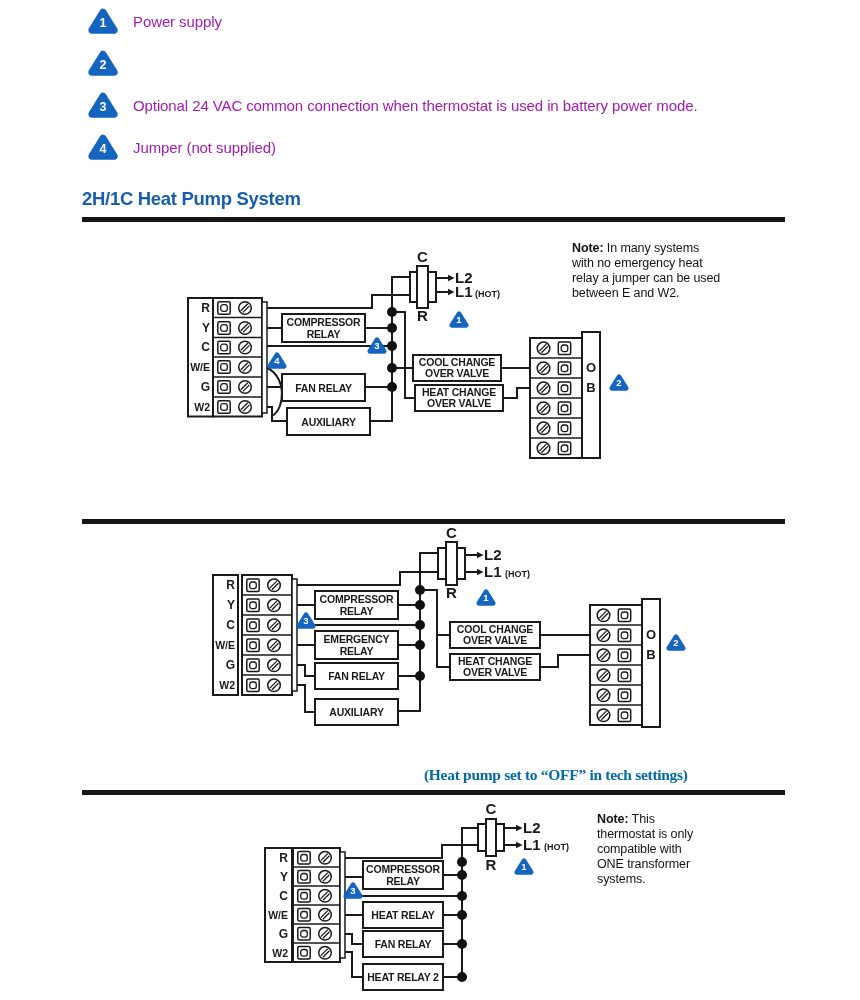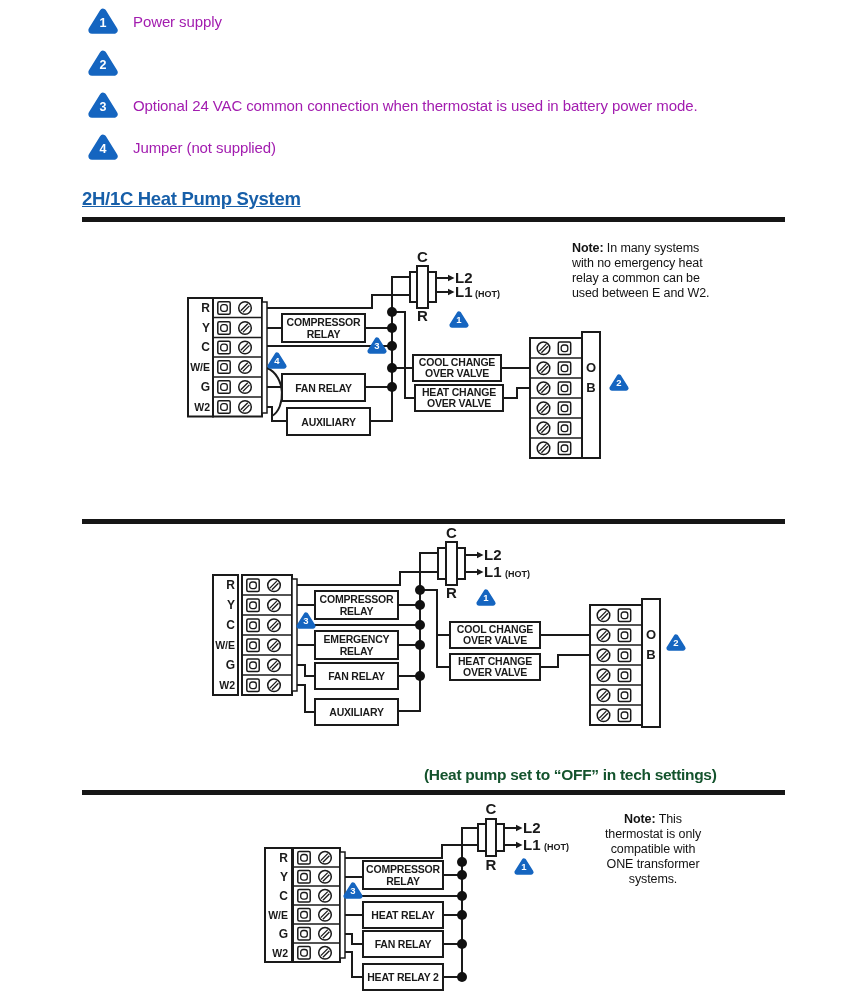--- a/index.html
+++ b/index.html
@@ -2,21 +2,21 @@
 <html><head>
 <meta charset="utf-8">
 <style>
   html,body{margin:0;padding:0;background:#fff;}
   #page{position:relative;width:860px;height:1000px;background:#fff;overflow:hidden;
         font-family:"Liberation Sans",sans-serif;color:#111;}
   .abs{position:absolute;}
   .lg-item{position:absolute;display:flex;align-items:center;gap:13px;height:32px;}
   .lg-text{font-size:15px;color:#a21caf;letter-spacing:-0.1px;}
   .sec-title{position:absolute;font-size:18.5px;font-weight:bold;color:#175fa9;letter-spacing:-0.3px;}
-  .sec-sub{position:absolute;font-size:15.5px;font-weight:bold;color:#14532d;letter-spacing:-0.3px;}
+  .sec-sub{position:absolute;font-size:15.5px;font-weight:bold;color:#0369a1;letter-spacing:-0.3px;font-family:Liberation Serif, serif;}
   .sec-bar{position:absolute;height:4.5px;background:#161616;}
   .note{position:absolute;font-size:12.5px;line-height:15px;color:#131313;letter-spacing:-0.1px;}
   .nb{font-weight:bold;}
   svg text{font-family:"Liberation Sans",sans-serif;fill:#1a1a1a;}
   .w{stroke:#1a1a1a;stroke-width:2;fill:none;}
   .bx{fill:#fff;stroke:#1a1a1a;stroke-width:2;}
   .rl{fill:#fff;stroke:#1a1a1a;stroke-width:1.5;}
   .dv{stroke:#1a1a1a;stroke-width:1.5;}
   .dt{fill:#111;}
   .ah{fill:#1a1a1a;}
@@ -72,30 +72,30 @@
     <span class="lg-text">Optional 24 VAC common connection when thermostat is used in battery power mode.</span>
   </div>
   <div class="lg-item" style="left:86px;top:131px;">
     <svg width="34" height="30">
         <use href="#tri" transform="translate(17,16) scale(1.45)"></use>
         <text class="mkl" x="17" y="21" text-anchor="middle">4</text>
       </svg>
     <span class="lg-text">Jumper (not supplied)</span>
   </div>
 
-  <div class="sec-title" style="left:82px;top:188px;text-decoration:underline;">2H/1C Heat Pump System</div>
+  <div class="sec-title" style="left:82px;top:188px;">2H/1C Heat Pump System</div>
   <div class="sec-bar" style="left:82px;top:217px;width:703px;"></div>
 
   <div class="sec-bar" style="left:82px;top:519px;width:703px;"></div>
 
   <div class="sec-sub" style="left:424px;top:766px;">(Heat pump set to “OFF” in tech settings)</div>
   <div class="sec-bar" style="left:82px;top:790px;width:703px;"></div>
 
-  <div class="note" style="left:572px;top:241px;width:150px;"><span class="nb">Note:</span><span> In many systems with no emergency heat relay a common can be used between E and W2.</span></div>
-  <div class="note" style="left:597px;top:812px;width:112px;text-align:center;"><span class="nb">Note:</span><span> This thermostat is only compatible with ONE transformer systems.</span></div>
+  <div class="note" style="left:572px;top:241px;width:150px;"><span class="nb">Note:</span><span> In many systems with no emergency heat relay a jumper can be used between E and W2.</span></div>
+  <div class="note" style="left:597px;top:812px;width:112px;"><span class="nb">Note:</span><span> This thermostat is only compatible with ONE transformer systems.</span></div>
 
   <svg class="abs" style="left:0;top:0;" width="860" height="1000" viewBox="0 0 860 1000">
 
     <g>
       <g>
         <path class="w" d="M410,277 H392 V421 H370"></path>
         <path class="w" d="M410,295 H372 V308 H267"></path>
         <path class="w" d="M267,328 H282"></path>
         <path class="w" d="M267,346 H392"></path>
         <path class="w" d="M267,368 C286,376 286,408 272,416"></path>

